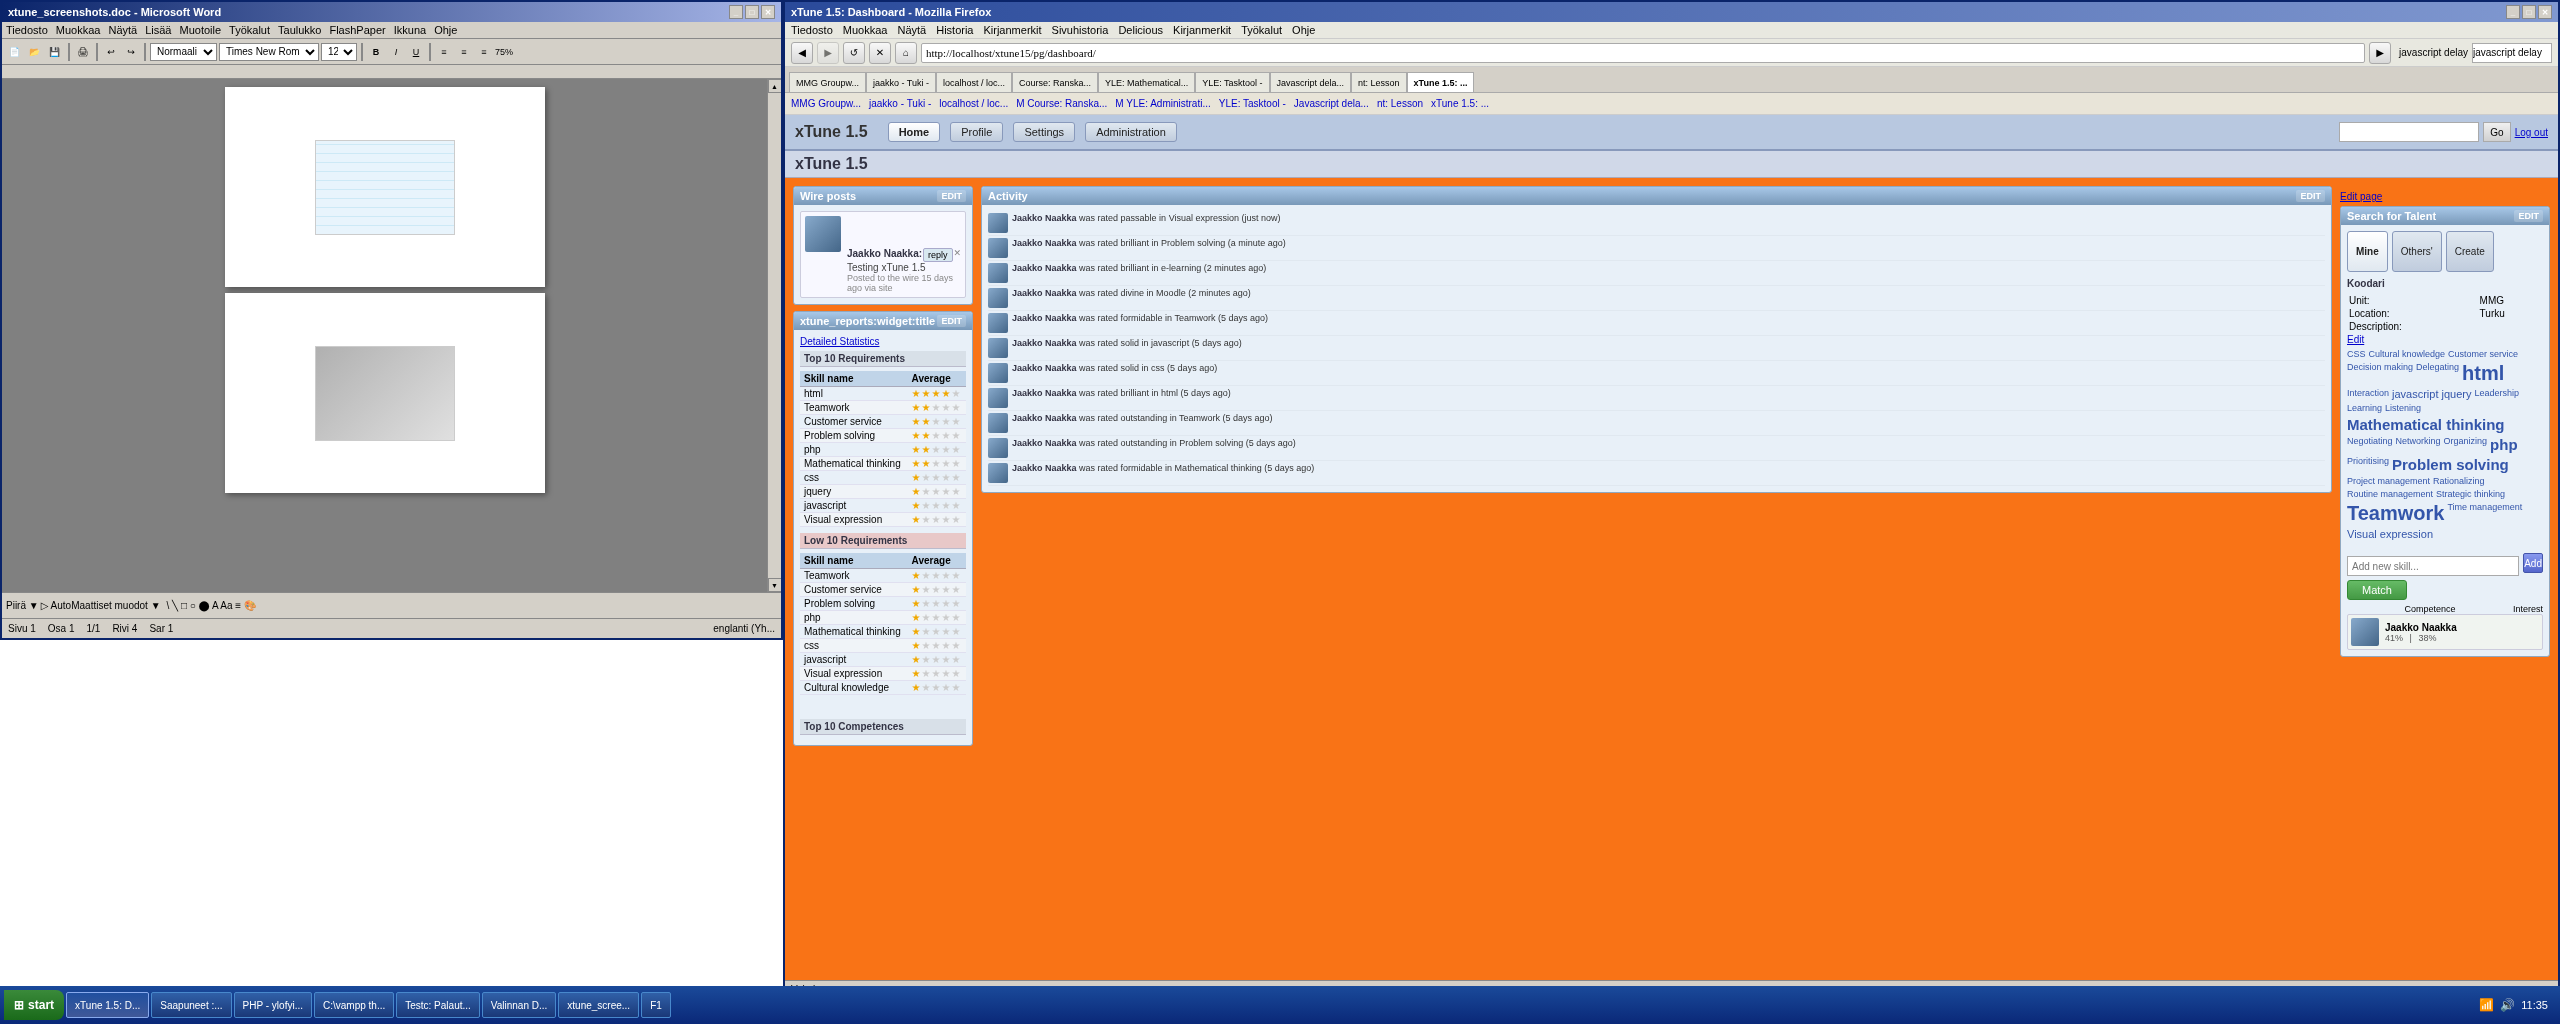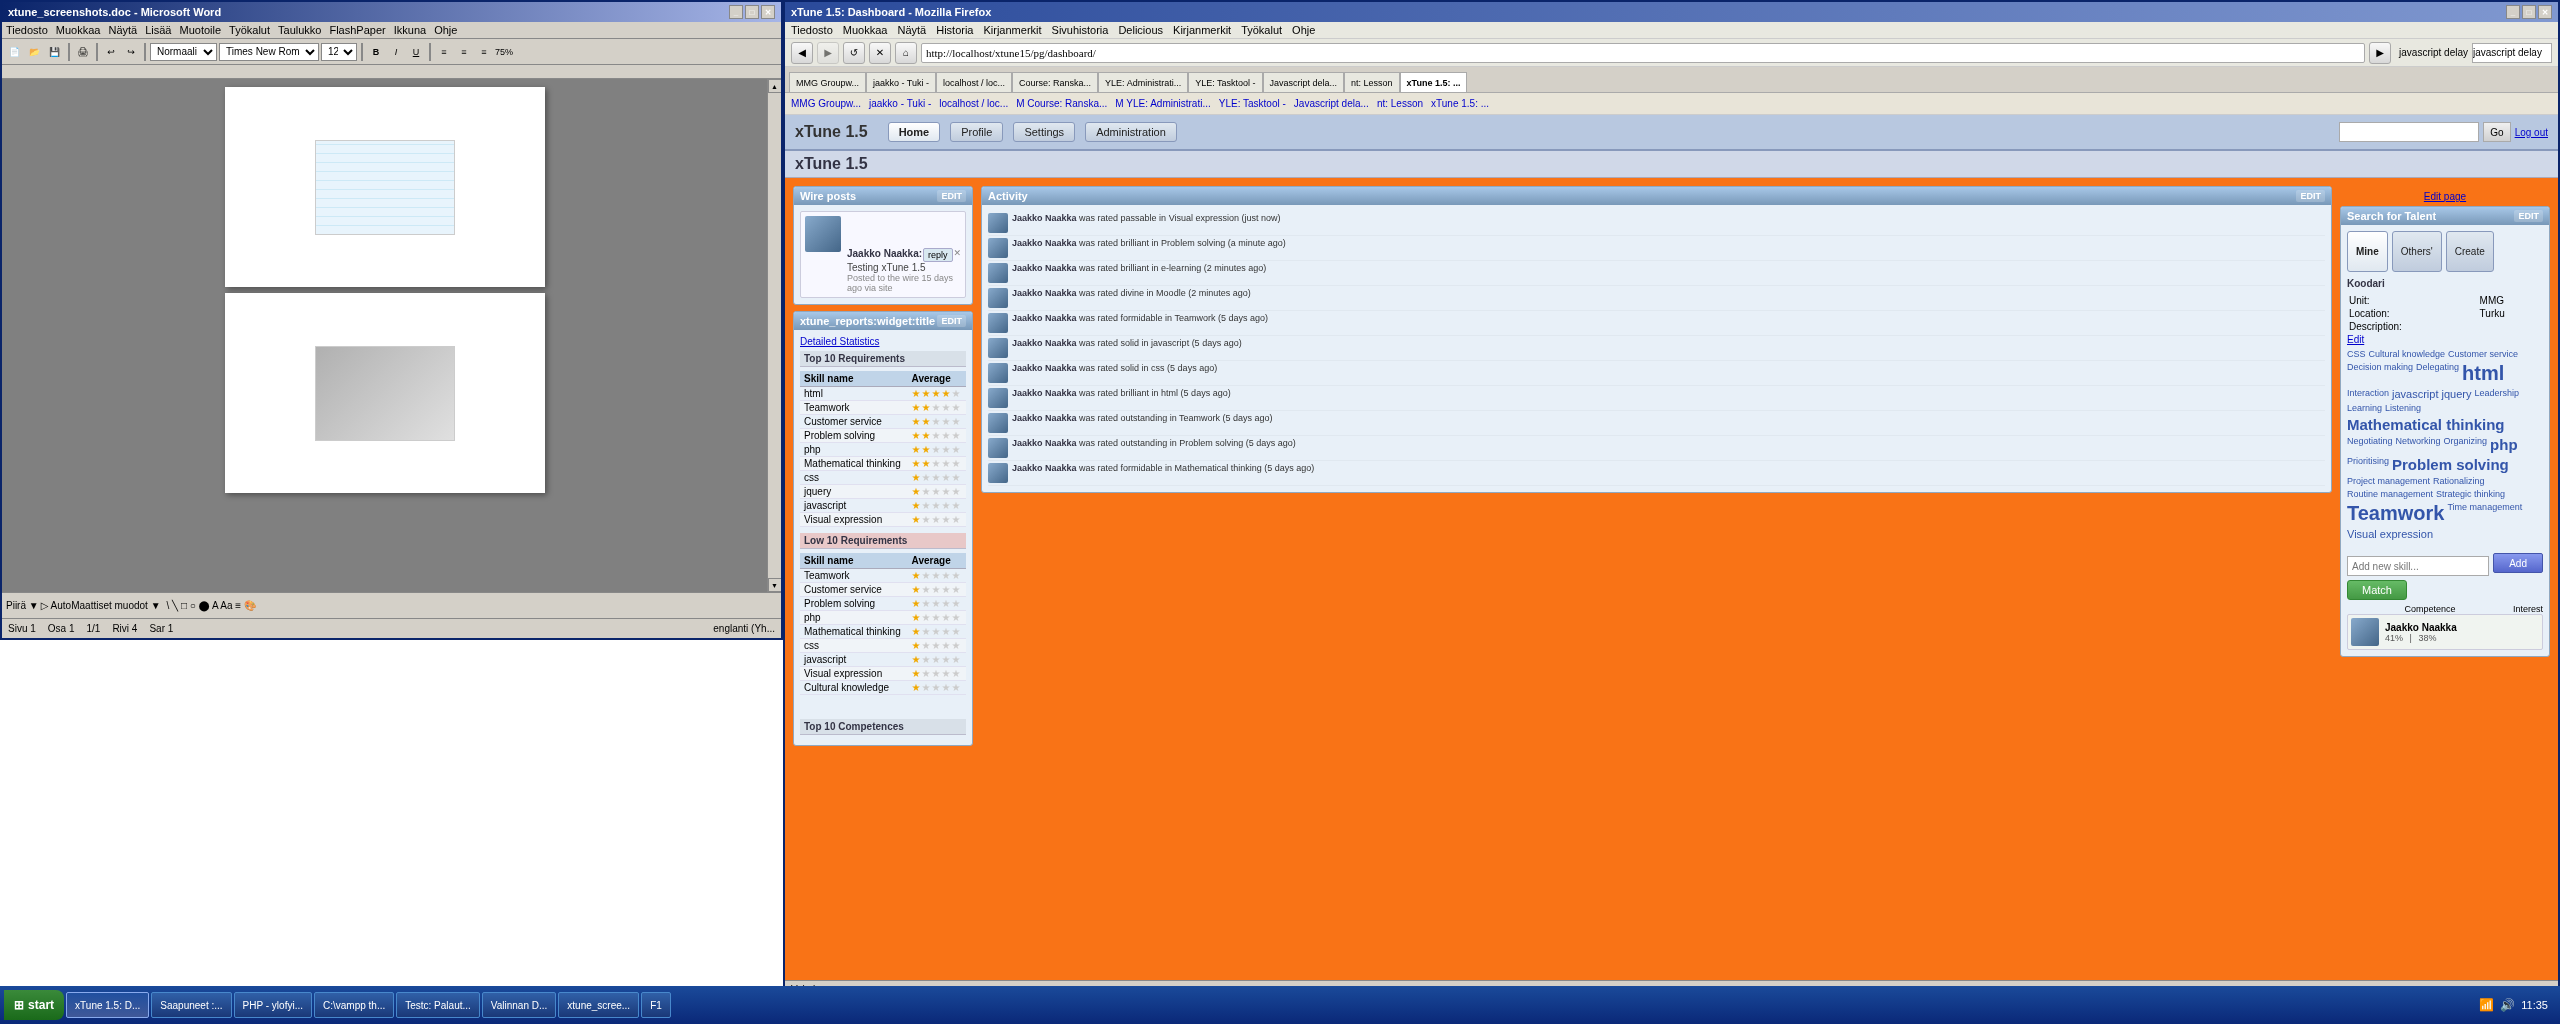--- a/index.html
+++ b/index.html
@@ -549,21 +549,21 @@
     }
     .talent-add-skill input {
       flex: 1;
       height: 20px;
       border: 1px solid #aaa;
       padding: 0 4px;
       font-size: 10px;
     }
     .talent-add-btn {
       height: 20px;
-      padding: 0 15px;
+      padding: 0 0;
       background: linear-gradient(to bottom, #8899ee, #5566cc);
       color: #fff;
       border: 1px solid #4455aa;
       font-size: 10px;
       cursor: pointer;
       border-radius: 2px;
     }
     .match-btn {
       background: linear-gradient(to bottom, #66bb66, #449944);
       color: #fff;
@@ -889,21 +889,21 @@
     <input class="ff-address-bar" type="text" value="http://localhost/xtune15/pg/dashboard/" style="">
     <div class="ff-nav-btn">▶</div>
     <span style="margin-left:4px;font-size:10px;">javascript delay</span>
     <input style="width: 80px; height: 20px; border: 1px solid rgb(170, 170, 170); font-size: 10px;" type="text" value="javascript delay">
   </div>
   <div class="ff-tabs-bar">
     <div class="ff-tab">MMG Groupw...</div>
     <div class="ff-tab">jaakko - Tuki -</div>
     <div class="ff-tab">localhost / loc...</div>
     <div class="ff-tab">Course: Ranska...</div>
-    <div class="ff-tab">YLE: Administrati...</div>
+    <div class="ff-tab">YLE: Mathematical...</div>
     <div class="ff-tab">YLE: Tasktool -</div>
     <div class="ff-tab">Javascript dela...</div>
     <div class="ff-tab">nt: Lesson</div>
     <div class="ff-tab active">xTune 1.5: ...</div>
   </div>
   <div class="ff-bookmarks-bar">
     <span class="ff-bm-item">MMG Groupw...</span>
     <span class="ff-bm-item">jaakko - Tuki -</span>
     <span class="ff-bm-item">localhost / loc...</span>
     <span class="ff-bm-item">M Course: Ranska...</span>
@@ -1266,21 +1266,21 @@
               </div>
               <div class="activity-item">
                 <div class="activity-avatar"></div>
                 <div class="activity-text"><span class="activity-name">Jaakko Naakka</span> <span>was rated formidable in Mathematical thinking (5 days ago)</span></div>
               </div>
             </div>
         </div>
       </div>
 
       <div class="col4">
-        <div style="padding:4px 0;text-align:center;">
+        <div style="padding:4px 0;">
           <span class="edit-page-link">Edit page</span>
         </div>
         <div class="widget">
           <div class="widget-header">
             <span>Search for Talent</span>
             <span class="widget-edit-btn">EDIT</span>
           </div>
           <div class="widget-body">
             <div style="display:flex;gap:4px;margin-bottom:6px;">
               <button class="xtune-nav-btn active" style="font-size:10px;padding:14px 8px;">Mine</button>

